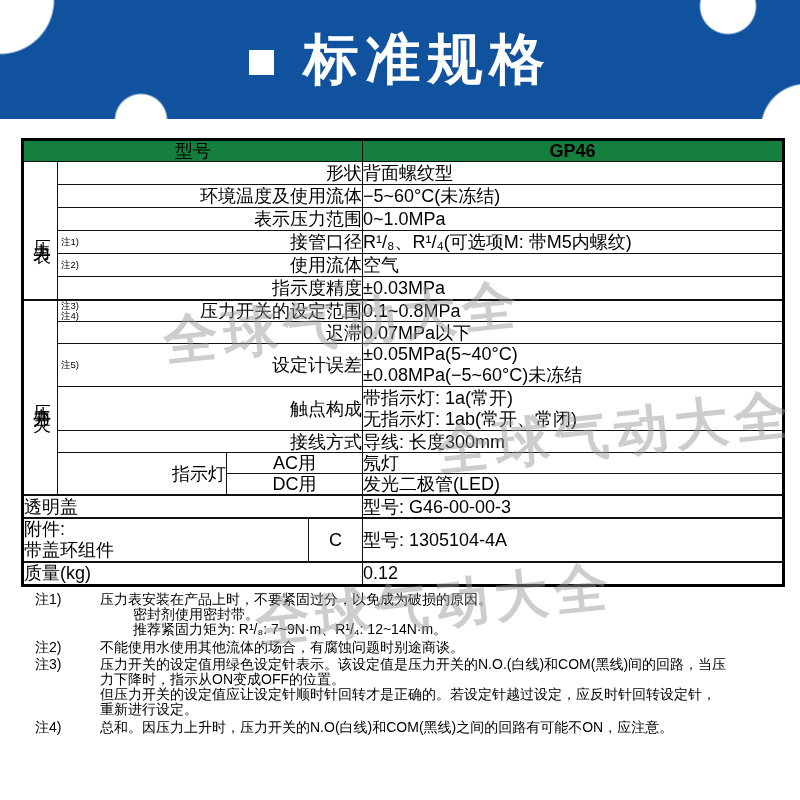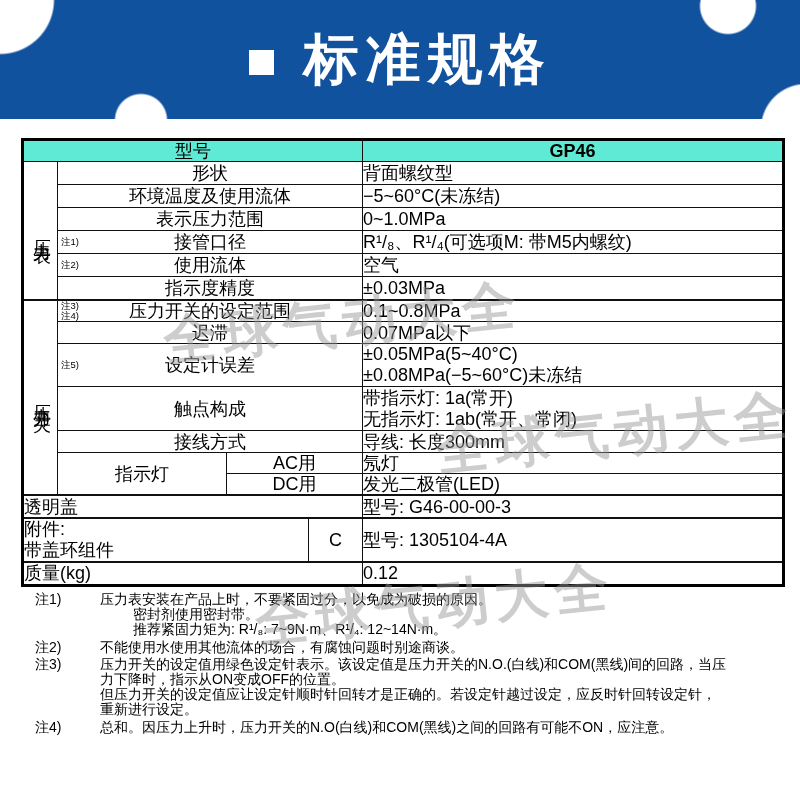--- a/index.html
+++ b/index.html
@@ -20,25 +20,25 @@
   .bullet{display:inline-block;width:25px;height:25px;background:#ffffff;margin-top:6px;}
   .title{margin:0;font-size:55px;font-weight:bold;color:#ffffff;letter-spacing:7px;line-height:1;}
 
   
   .spec{position:absolute;left:21px;top:138px;width:764px;z-index:1;
     border-collapse:collapse;table-layout:fixed;background:#fff;border:3px solid #000;}
   .spec td{border:1.5px solid #111;padding:0;font-size:18px;line-height:20px;
     vertical-align:middle;overflow:hidden;white-space:nowrap;}
   .spec tr.sec > td{border-top-width:2.5px;}
   col.c1{width:35px;} col.c2{width:169px;} col.c3{width:82px;} col.c4{width:54px;}
-  .hcell{background:#5eead4;text-align:center;font-size:18px;}
+  .hcell{background:#15803d;text-align:center;font-size:18px;}
   .hbold{font-weight:bold;}
   .vcell div{writing-mode:vertical-rl;text-orientation:upright;margin:0 auto;
     letter-spacing:3px;font-size:18px;line-height:35px;}
-  .lbl{position:relative;padding-left:30px;text-align:center;}
+  .lbl{position:relative;padding-left:30px;text-align:right;}
   .lbl2{padding-left:52px;text-align:left;}
   .val{padding-left:31px;text-align:left;}
   .ctr{text-align:center;}
   .nmark{position:absolute;left:3px;top:50%;transform:translateY(-50%);
     font-size:9.5px;line-height:10px;white-space:pre;}
   .two div{line-height:21px;}
 
   
   .wm{position:absolute;z-index:5;font-size:54px;font-weight:bold;letter-spacing:6px;
     color:rgba(150,150,150,0.48);transform:rotate(-6deg);transform-origin:left top;

